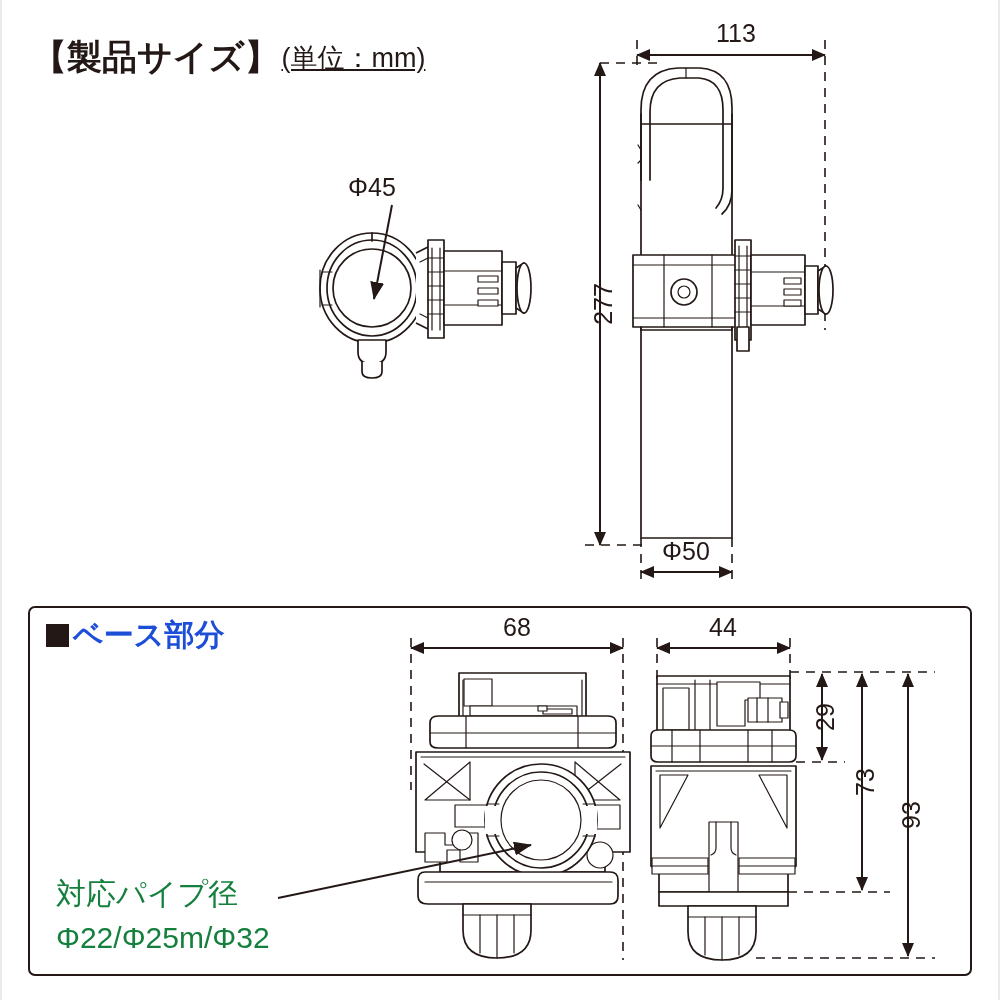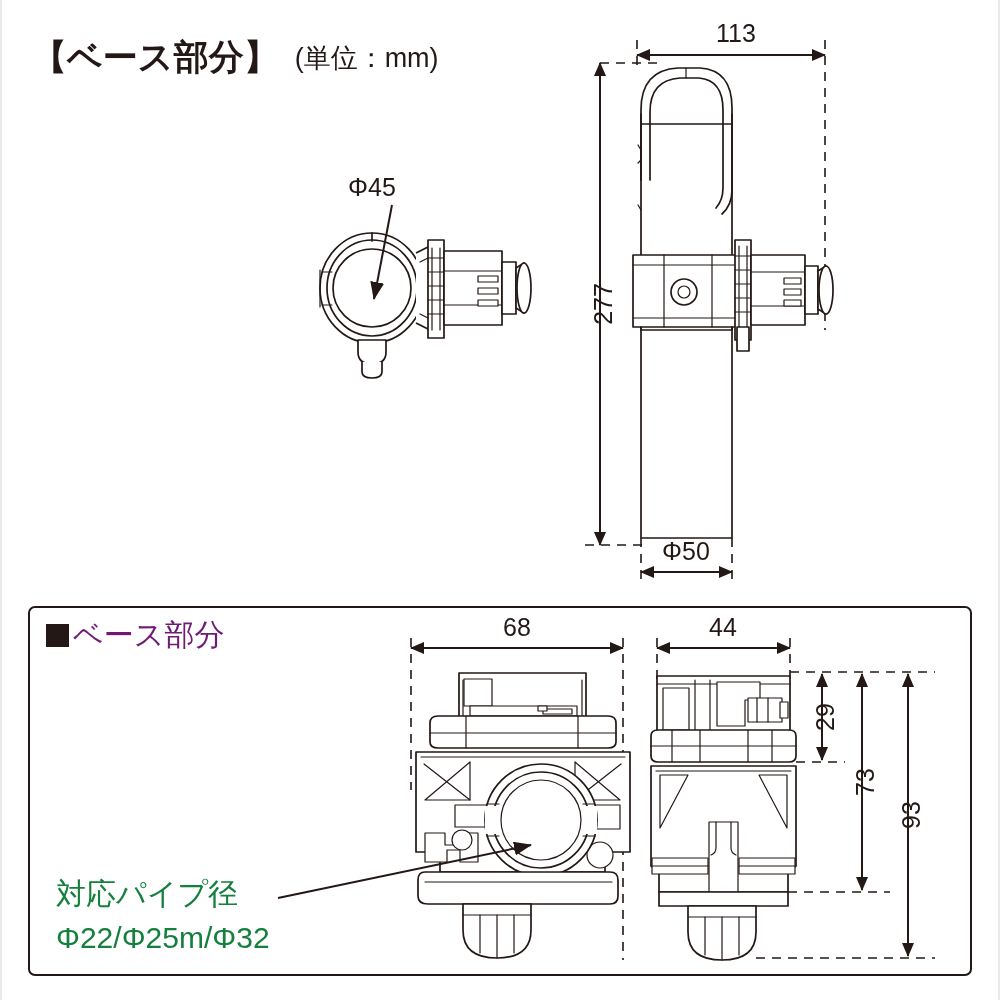--- a/index.html
+++ b/index.html
@@ -37,40 +37,41 @@
   #title-main {
     font-size: 35px;
     font-weight: 700;
     letter-spacing: 0px;
     vertical-align: middle;
   }
   #title-unit {
     font-size: 27px;
     font-weight: 400;
     vertical-align: middle;
-    margin-left: 16px;
+    margin-left: 2px;
+    text-decoration: underline;
   }
   #base-panel {
     position: absolute;
     left: 28px;
     top: 606px;
     width: 944px;
     height: 370px;
     box-sizing: border-box;
     border: 2px solid #231815;
     border-radius: 7px;
     background: #ffffff;
   }
   #base-heading {
     position: absolute;
     left: 46px;
     top: 615px;
     font-size: 30px;
-    font-weight: 400;
-    color: #701a75;
+    font-weight: 700;
+    color: #1d4ed8;
     white-space: nowrap;
   }
   .sq-marker {
     display: inline-block;
     width: 23px;
     height: 23px;
     background: #231815;
     vertical-align: -2px;
     margin-right: 4px;
   }
@@ -142,21 +143,21 @@
   .arrowfill { fill: #231815; }
 </style>
 </head>
 <body>
 
 <div id="page">
 
   <div class="edge-border"></div>
 
   <div id="title-block">
-    <span id="title-main">【ベース部分】</span><span id="title-unit">(単位：mm)</span>
+    <span id="title-main">【製品サイズ】</span><span id="title-unit">(単位：mm)</span>
   </div>
 
   <div id="base-panel"></div>
 
   <div id="base-heading">
     <span class="sq-marker"></span><span>ベース部分</span>
   </div>
 
   <div id="pipe-note">
     <div>対応パイプ径</div>

